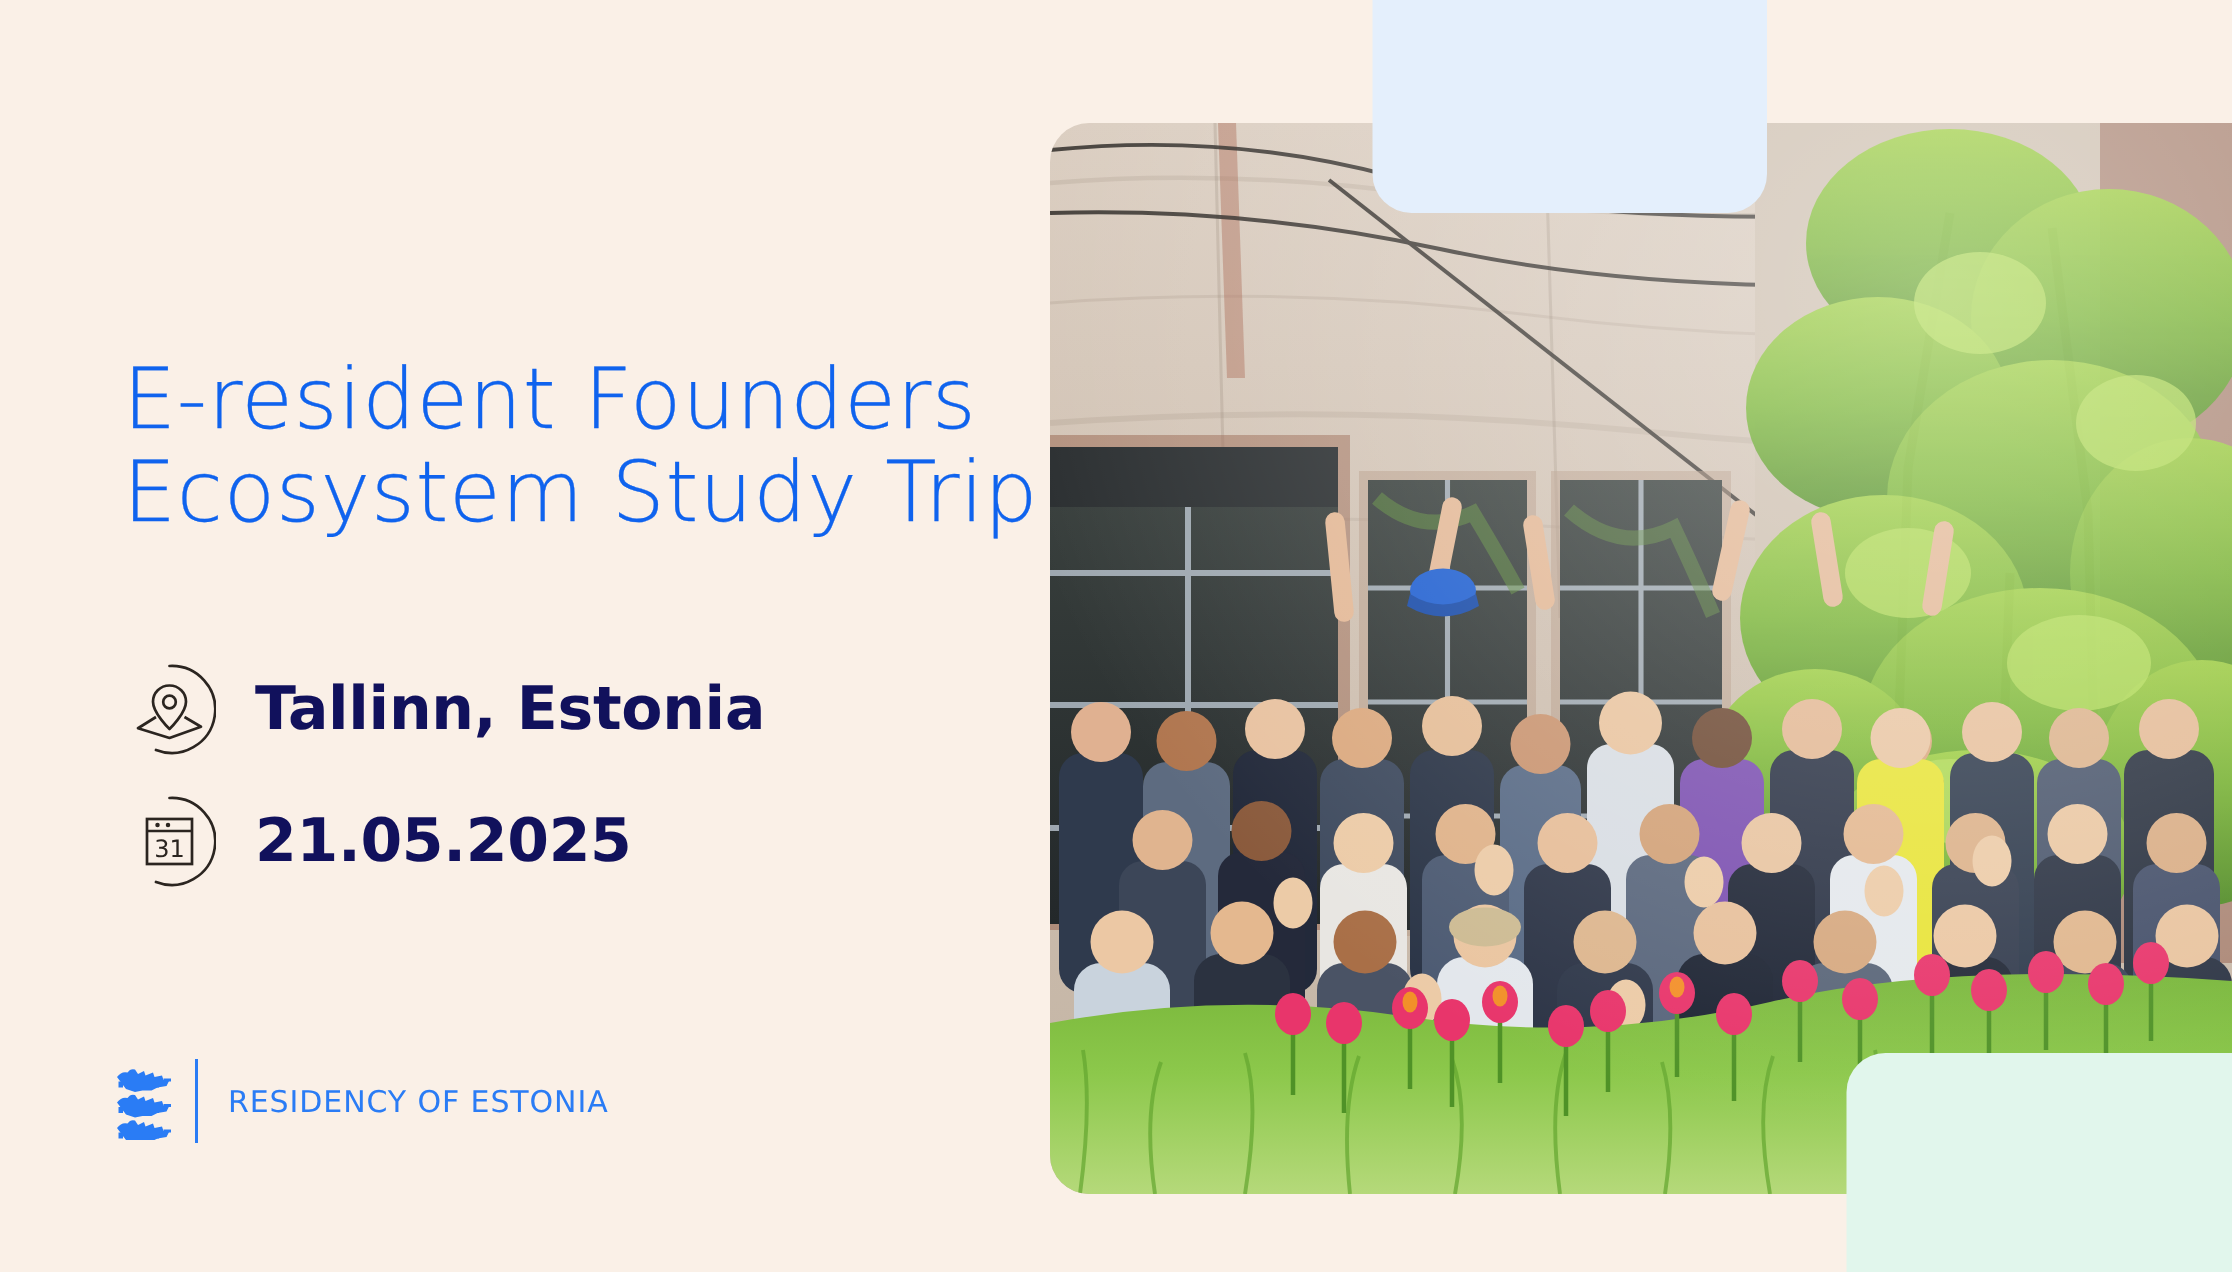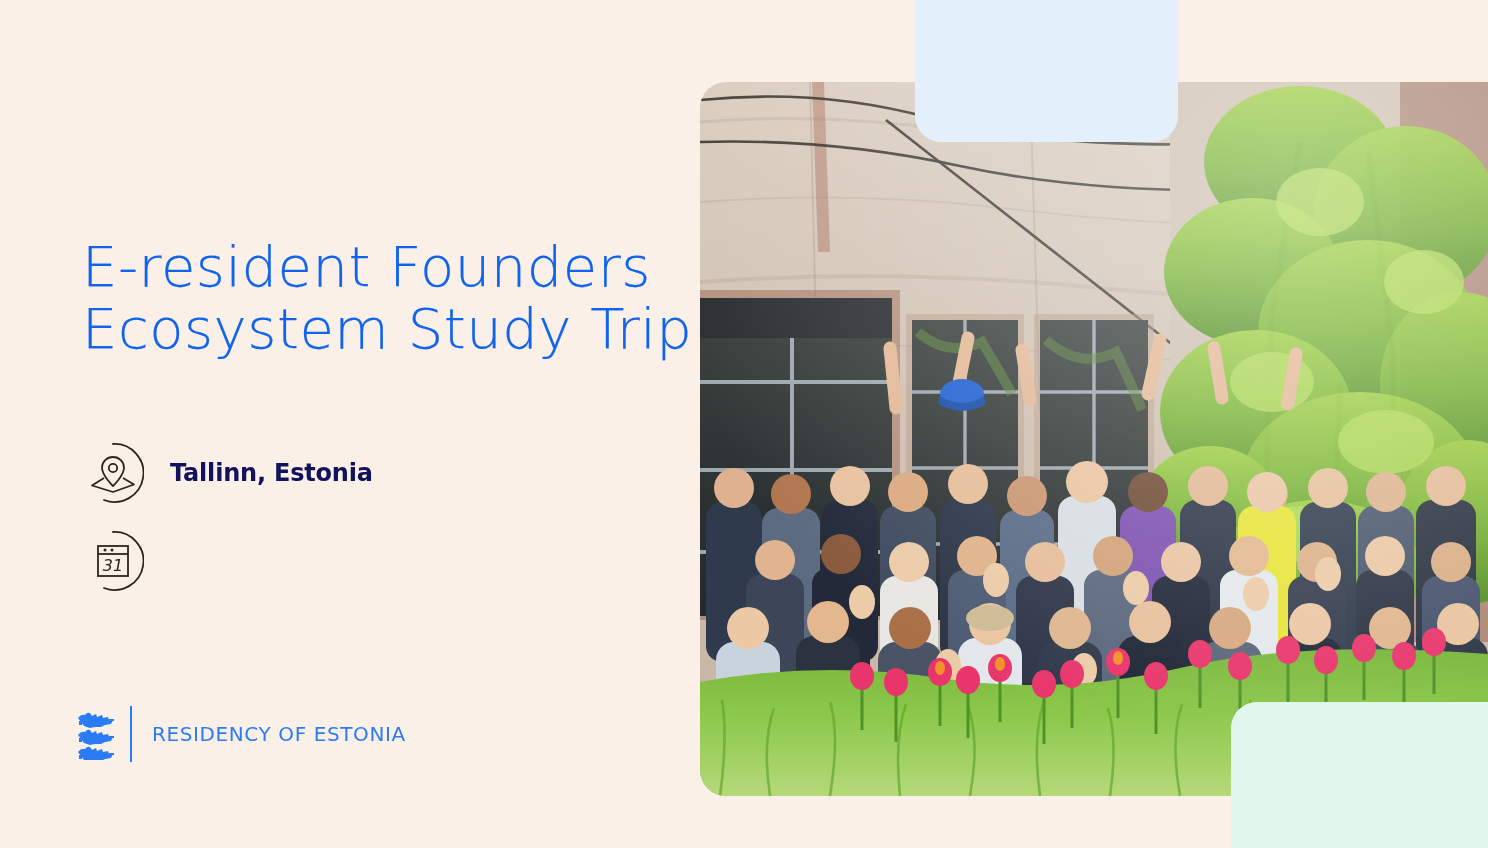--- a/index.html
+++ b/index.html
@@ -21,32 +21,32 @@
     font-size:56px;
     font-weight:300;
     line-height:62px;
     letter-spacing:0.5px;
     white-space:pre-line;
     -webkit-text-stroke:0.2px #0f63ee;
   }
 
   .meta-row{position:absolute;left:58px;display:flex;align-items:center;}
   .meta-row.location{top:442px;}
-  .meta-row.date{top:530px;font-style:italic;}
+  .meta-row.date{top:530px;}
 
   .meta-icon{
     width:62px;height:62px;flex:0 0 62px;
     display:block;
   }
   .meta-text{
     margin-left:26px;
     color:#11115c;
     font-family:"DejaVu Sans", sans-serif;
     font-weight:bold;
-    font-size:24px;
+    font-size:40px;
     letter-spacing:-0.2px;
     white-space:nowrap;
   }
 
   
   .logo-lockup{
     position:absolute;left:52px;top:706px;
     display:flex;align-items:center;
   }
   .coat-of-arms{width:40px;height:52px;flex:0 0 40px;display:block;}
@@ -393,20 +393,21 @@
 
     <div class="meta-row date">
       <svg class="meta-icon" viewBox="0 0 62 62">
         <path d="M31 2 A29 29 0 1 1 22 58" fill="none" stroke="#2b2520" stroke-width="1.8" stroke-linecap="round"></path>
         <rect x="16" y="16" width="30" height="30" fill="none" stroke="#2b2520" stroke-width="1.8"></rect>
         <path d="M16 24 H46" stroke="#2b2520" stroke-width="1.8"></path>
         <circle cx="23" cy="20" r="1.5" fill="#2b2520"></circle>
         <circle cx="30" cy="20" r="1.5" fill="#2b2520"></circle>
         <text x="31" y="41" text-anchor="middle" font-family="DejaVu Sans, sans-serif" font-size="16" fill="#2b2520">31</text>
       </svg>
+      <div class="meta-text">21.05.2025</div>
     </div>
 
     <div class="logo-lockup">
       <svg class="coat-of-arms" viewBox="0 0 40 52">
         <g fill="#2a7cf5">
 
           <g transform="translate(0,1)">
             <path d="M2 9 q3 -4 7 -3 q2 -3 5 -2 l2 3 l4 -2 l1 3 l5 -2 l1 3 l5 -1 l1 3 l4 0 l-2 4 l-6 1 l-4 2 l-6 0 l-5 1 l-6 -2 z"></path>
             <rect x="3" y="12" width="3" height="4"></rect>
               <rect x="11" y="12" width="3" height="4"></rect>

